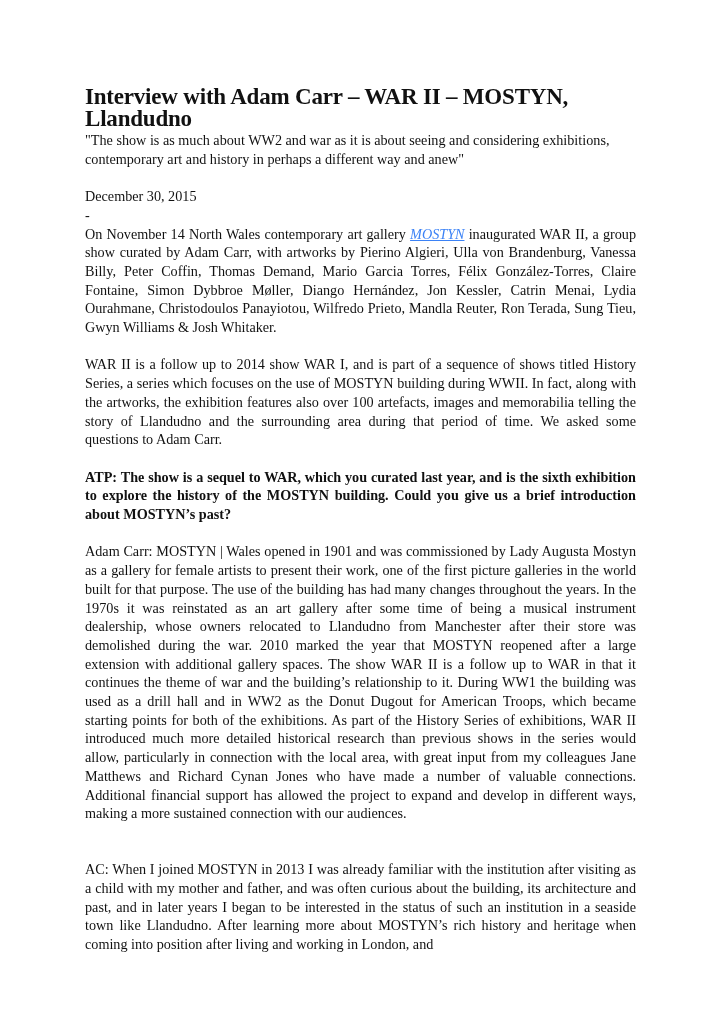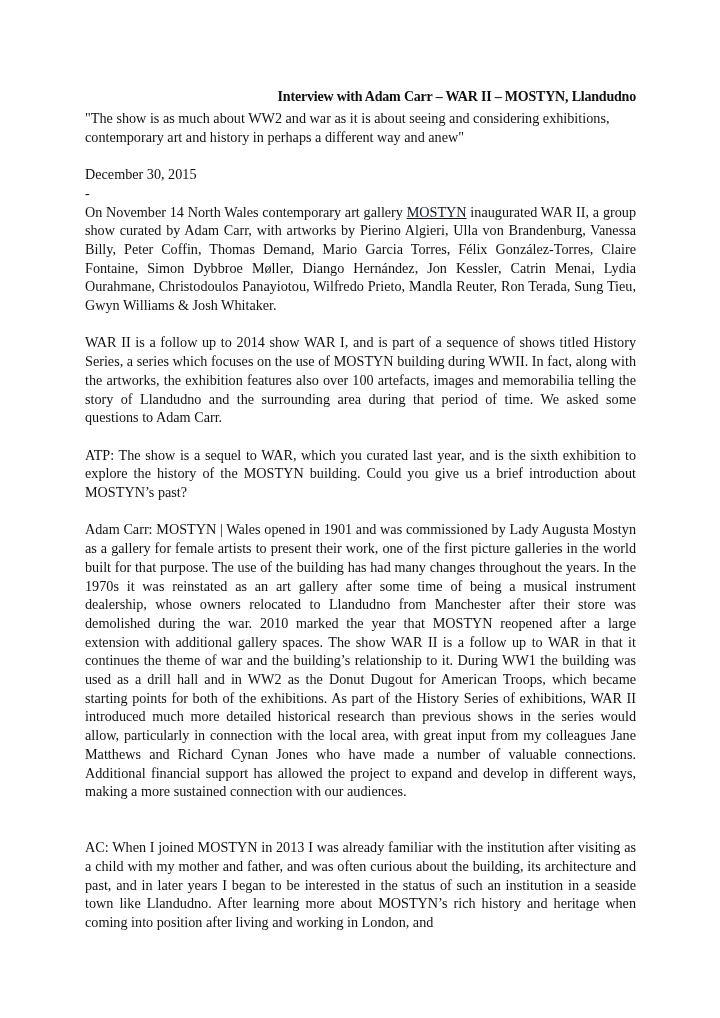--- a/index.html
+++ b/index.html
@@ -16,33 +16,32 @@
   }
   .site-title {
     font-weight: bold;
     font-size: 30px;
     line-height: 32px;
     margin: 0;
     letter-spacing: -0.3px;
   }
   .article-title {
     font-weight: bold;
-    font-size: 14px;
+    font-size: 23px;
     line-height: 22px;
     margin: 0 0 1px 0;
     letter-spacing: -0.2px;
-    text-align: right;
   }
   .subtitle { margin: 0; }
   .meta { margin: 0; }
   .spacer { height: 18.7px; }
   p { margin: 0; }
   .justify { text-align: justify; }
-  .question { font-weight: normal; text-align: justify; }
-  a.link { color: #0f172a; text-decoration: underline; }
+  .question { font-weight: bold; text-align: justify; }
+  a.link { color: #3b82f6; text-decoration: underline; font-style: italic; }
   b { font-weight: normal; }
 </style>
 </head>
 <body>
 
 <div class="page">
   <h2 class="article-title">Interview with Adam Carr – WAR II – MOSTYN, Llandudno</h2>
   <p class="subtitle">"The show is as much about WW2 and war as it is about seeing and considering exhibitions, contemporary art and history in perhaps a different way and anew"</p>
 
   <div class="spacer"></div>

